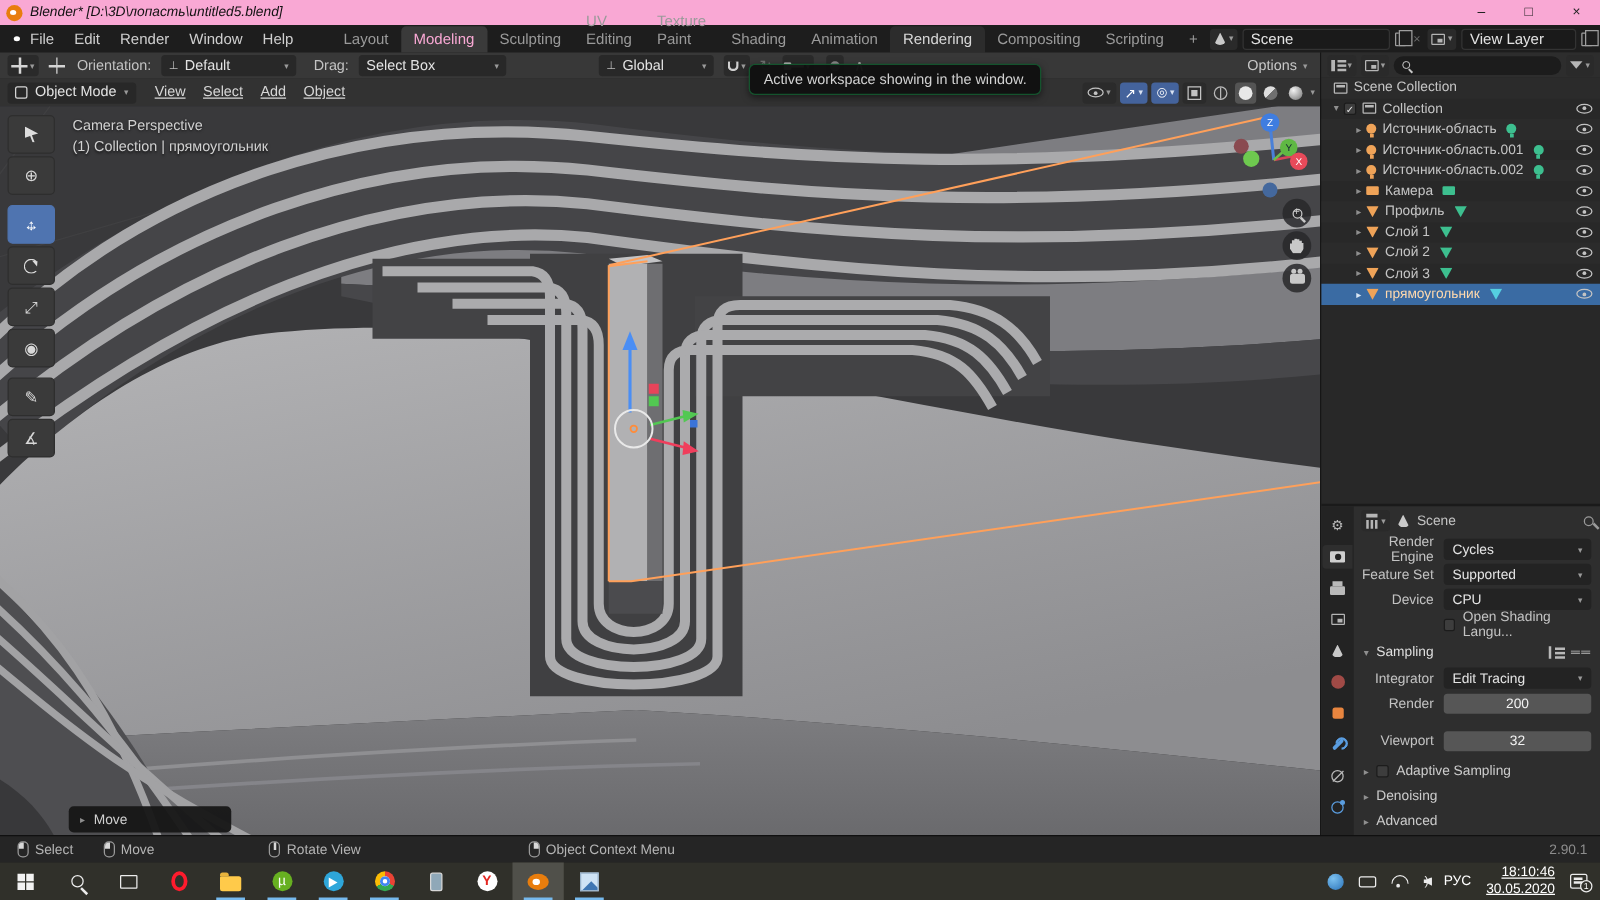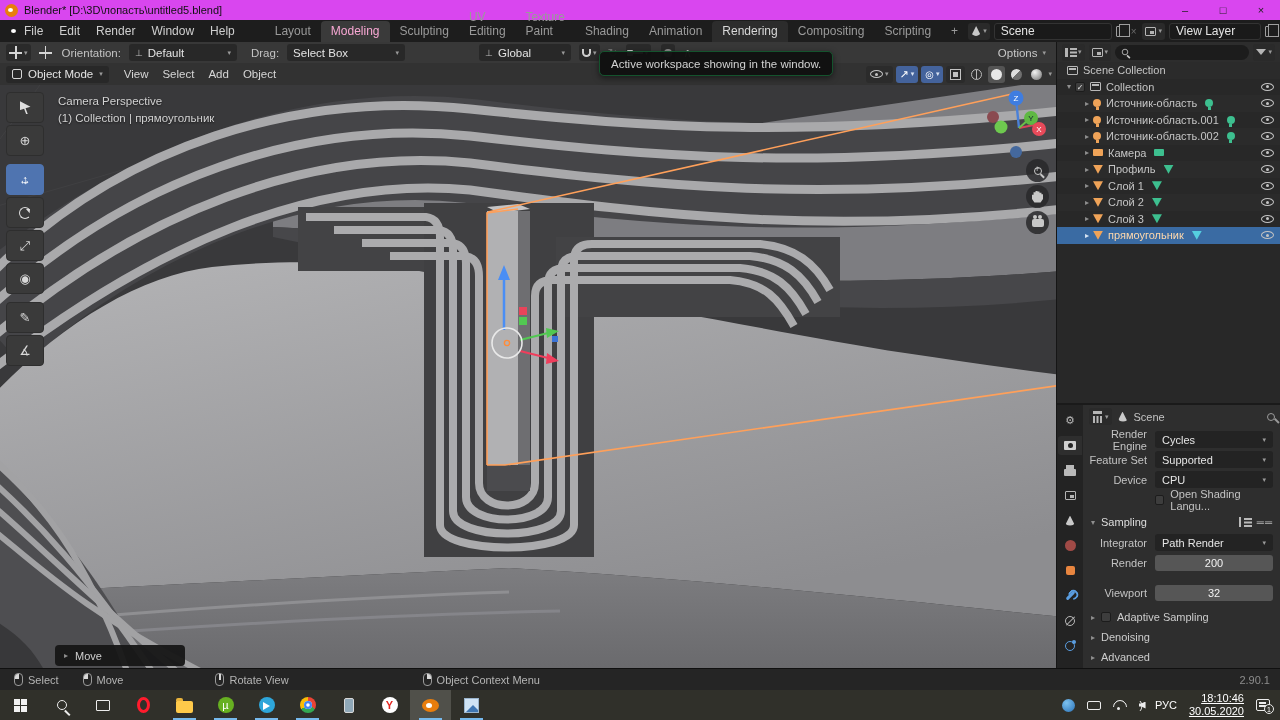--- a/index.html
+++ b/index.html
@@ -2,22 +2,22 @@
 <html><head>
 <meta charset="utf-8">
 <style>
   * { margin:0; padding:0; box-sizing:border-box; }
   html,body { width:1280px; height:720px; overflow:hidden; background:#000;
     font-family:"Liberation Sans","DejaVu Sans",sans-serif; }
   #screen { position:relative; width:1280px; height:720px; background:#1d1d1d; }
   .r { display:flex; align-items:center; }
 
   
-  #titlebar { position:absolute; left:0; top:0; width:1280px; height:20px; background:#d946ef;
-    display:flex; align-items:center; font-size:11px; color:#111; }
+  #titlebar { position:absolute; left:0; top:0; width:1280px; height:20px; background:#f9a8d4;
+    display:flex; align-items:center; font-size:11px; color:#111;font-style:italic; }
   .blogo { position:relative; width:13px; height:13px; border-radius:50%; background:#e87d0d; display:inline-block; }
   .blogo::after { content:""; position:absolute; left:3px; top:4px; width:5px; height:4px; border-radius:50%; background:#fff; }
   #titlebar .blogo { margin:0 6px 0 5px; }
   .winbtns { margin-left:auto; display:flex; height:20px; }
   .winbtn { width:38px; height:20px; display:flex; align-items:center; justify-content:center; font-size:11px; color:#222; }
 
   
   #topbar { position:absolute; left:0; top:20px; width:1280px; height:22px; background:#1d1d1d;
     display:flex; align-items:center; font-size:12px; color:#cfcfcf; }
   #topbar .blogo { margin:0 8px 0 8px; }
@@ -52,21 +52,21 @@
   .movex::after { left:0; top:6px; width:13px; height:1.5px; }
   .magnet { width:9px; height:8px; border:2px solid #cfcfcf; border-top:none; border-radius:0 0 6px 6px; }
   .snapto { position:relative; width:14px; height:2px; background:#cfcfcf; }
   .snapto::before { content:""; position:absolute; left:-2px; top:-2px; width:6px; height:6px; background:#cfcfcf; border-radius:1px; }
   .dimmed { opacity:.4; }
 
   
   #vpheader { position:absolute; left:0; top:63px; width:1056px; height:22px; background:#323232;
     display:flex; align-items:center; font-size:11.5px; color:#d6d6d6; }
   .mode-ic { width:10px; height:10px; border:1.5px solid #d6d6d6; border-radius:2px; }
-  .hdr-menu { padding:0 7px; }
+  .hdr-menu { padding:0 7px;text-decoration:underline; }
   .vph-right { margin-left:auto; display:flex; align-items:center; gap:3px; padding-right:4px; }
   .icbtn { display:flex; align-items:center; gap:2px; background:#2b2b2b; border-radius:3px; height:17px; padding:0 4px; }
   .icbtn.blue { background:#44639c; }
   .eye { position:relative; width:13px; height:8px; border:1px solid #c3c3c3; border-radius:50%; }
   .eye::after { content:""; position:absolute; left:4px; top:1.5px; width:3px; height:3px; border-radius:50%; background:#c3c3c3; }
   .xray-ic { width:11px; height:11px; border:1px solid #c3c3c3; position:relative; }
   .xray-ic::after { content:""; position:absolute; left:2px; top:2px; width:5px; height:5px; background:#c3c3c3; }
   .sph { width:11px; height:11px; border-radius:50%; }
   .sph.wire { border:1px solid #b9b9b9; background:transparent; position:relative; }
   .sph.wire::after { content:""; position:absolute; left:4px; top:0; width:1px; height:9px; background:#b9b9b9; }
@@ -675,21 +675,21 @@
         </div>
         <div class="psec">
           <span class="tri" style="width:auto;">▾</span>
           <span>Sampling</span>
           <span class="presets"></span>
           <span class="dots">══</span>
         </div>
         <div class="prow">
           <span class="plabel">Integrator</span>
           <span class="pfield">
-            <span>Path Render</span>
+            <span>Edit Tracing</span>
             <span class="chev">▾</span>
           </span>
         </div>
         <div class="prow" style="margin-bottom:1px;">
           <span class="plabel">Render</span>
           <span class="pslider">200</span>
         </div>
         <div class="prow" style="margin-top:13px;">
           <span class="plabel">Viewport</span>
           <span class="pslider">32</span>

